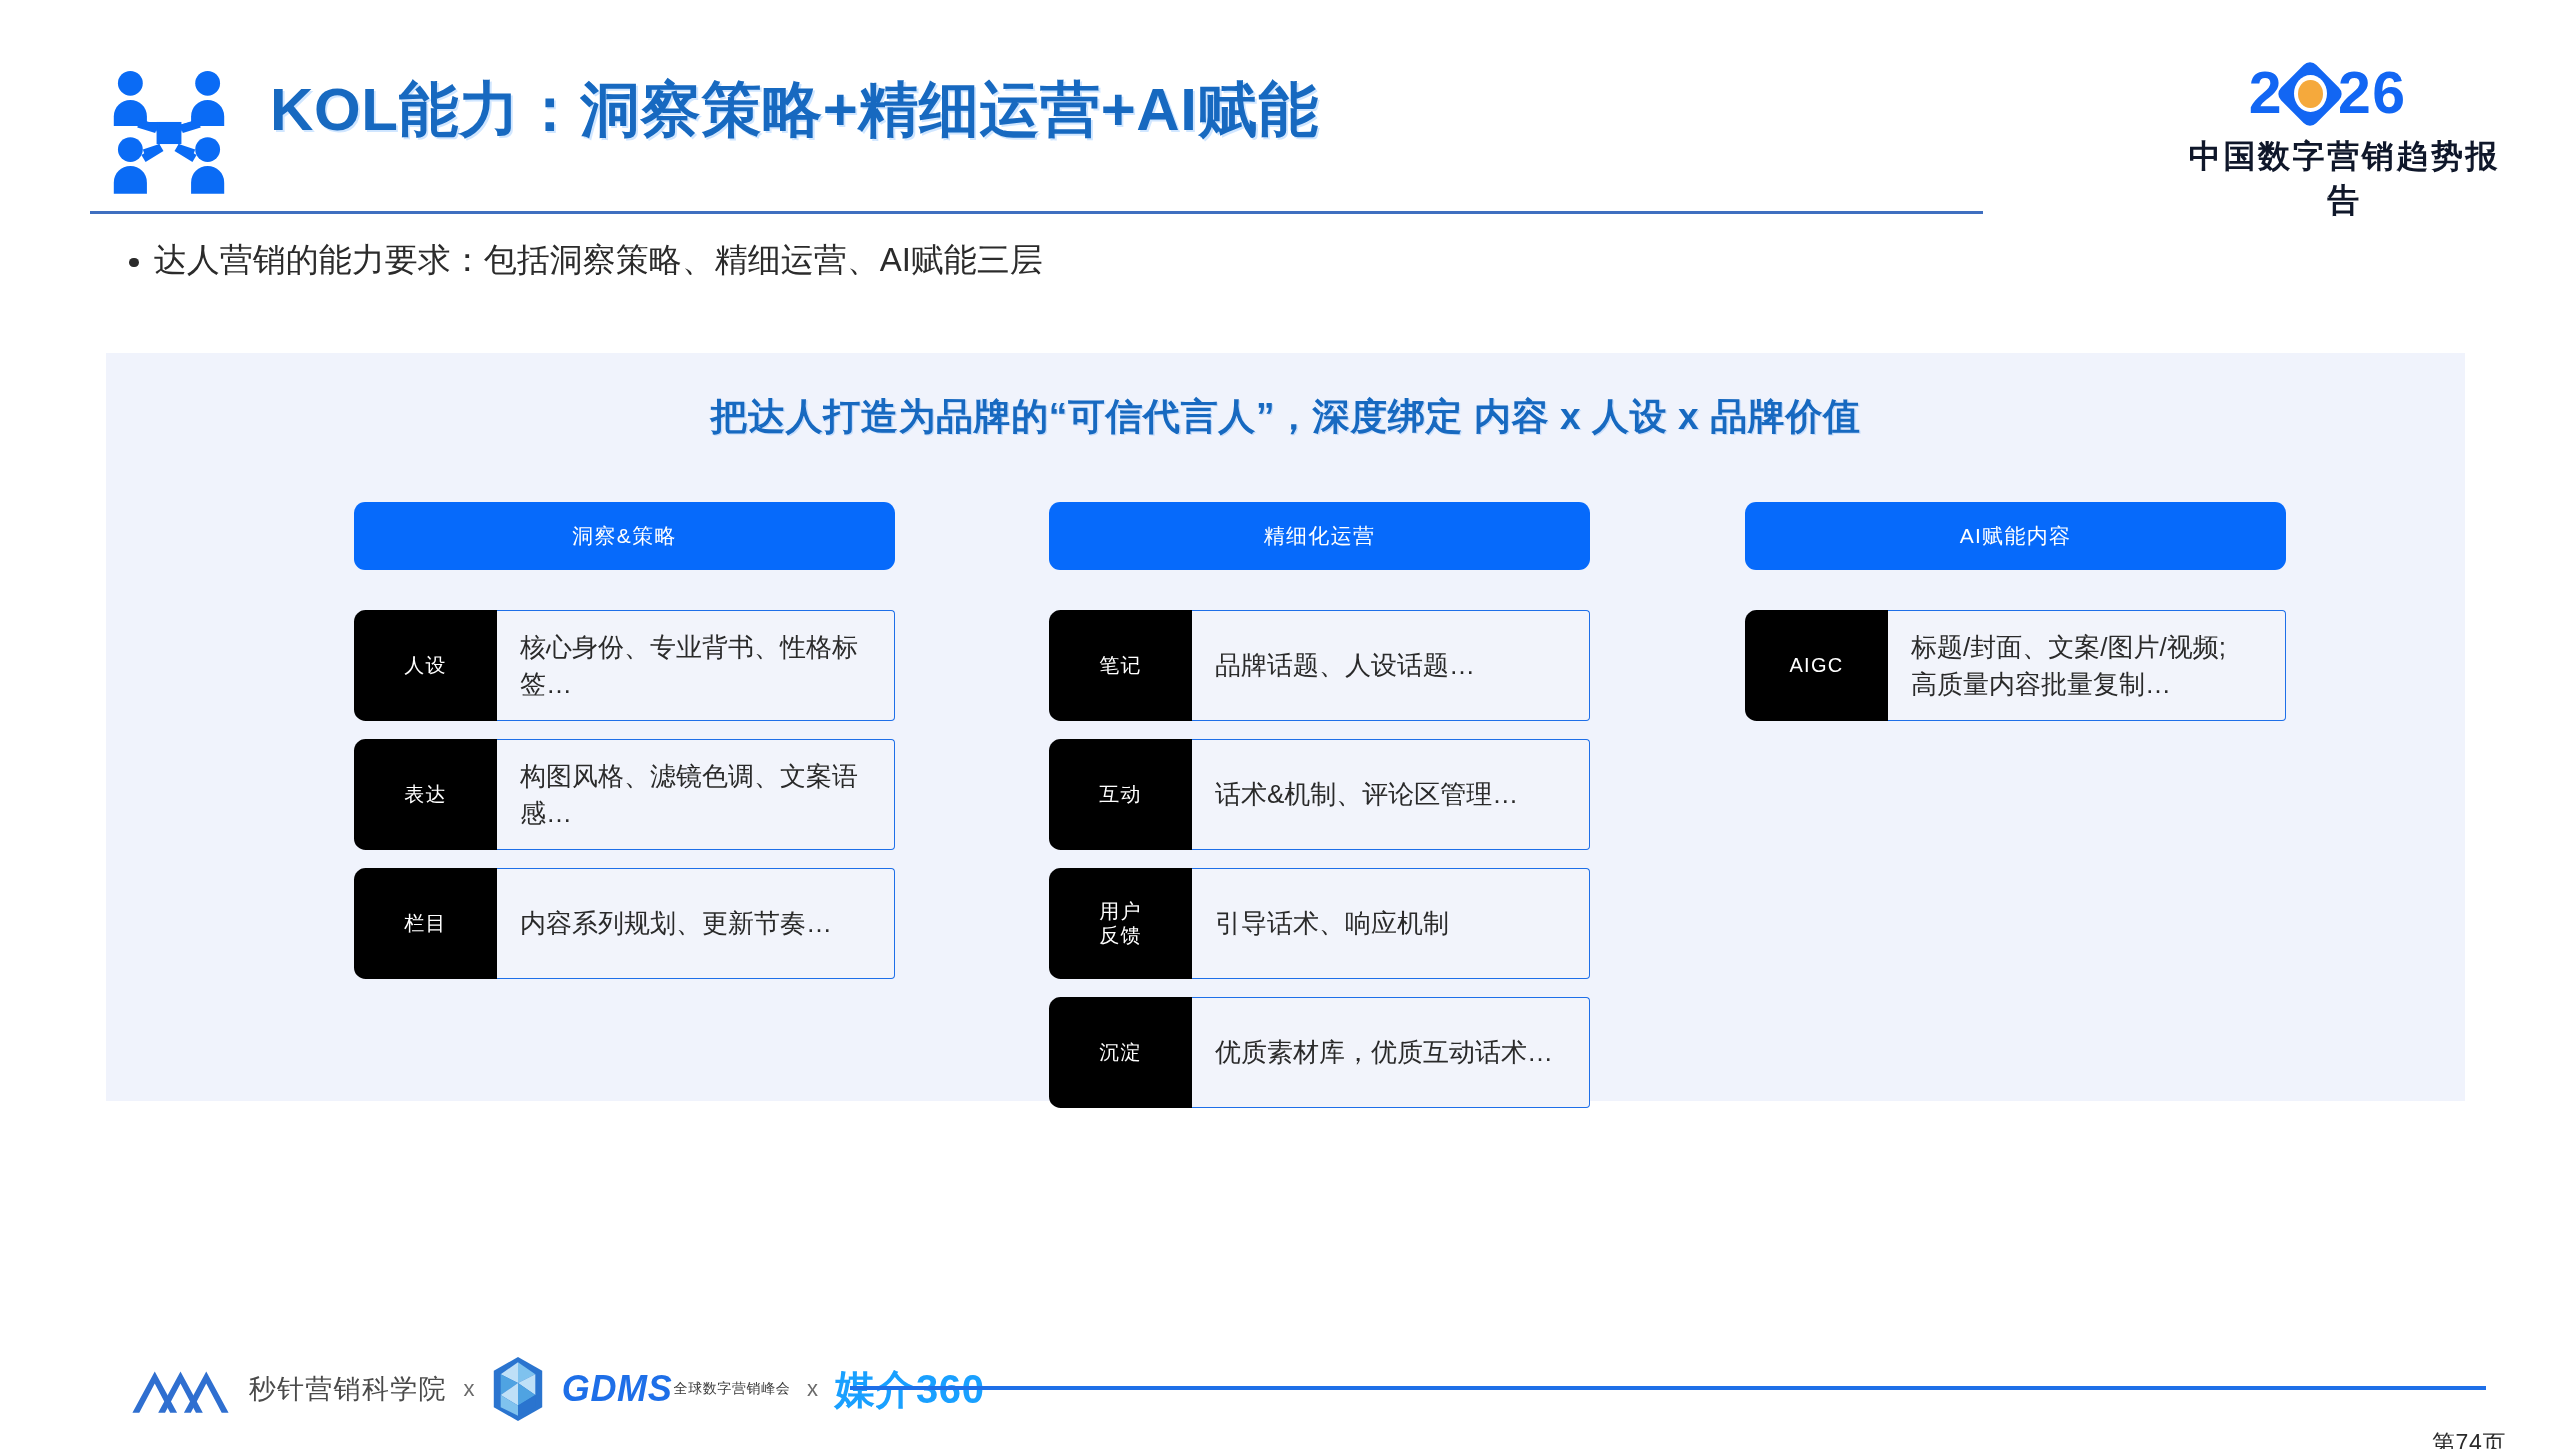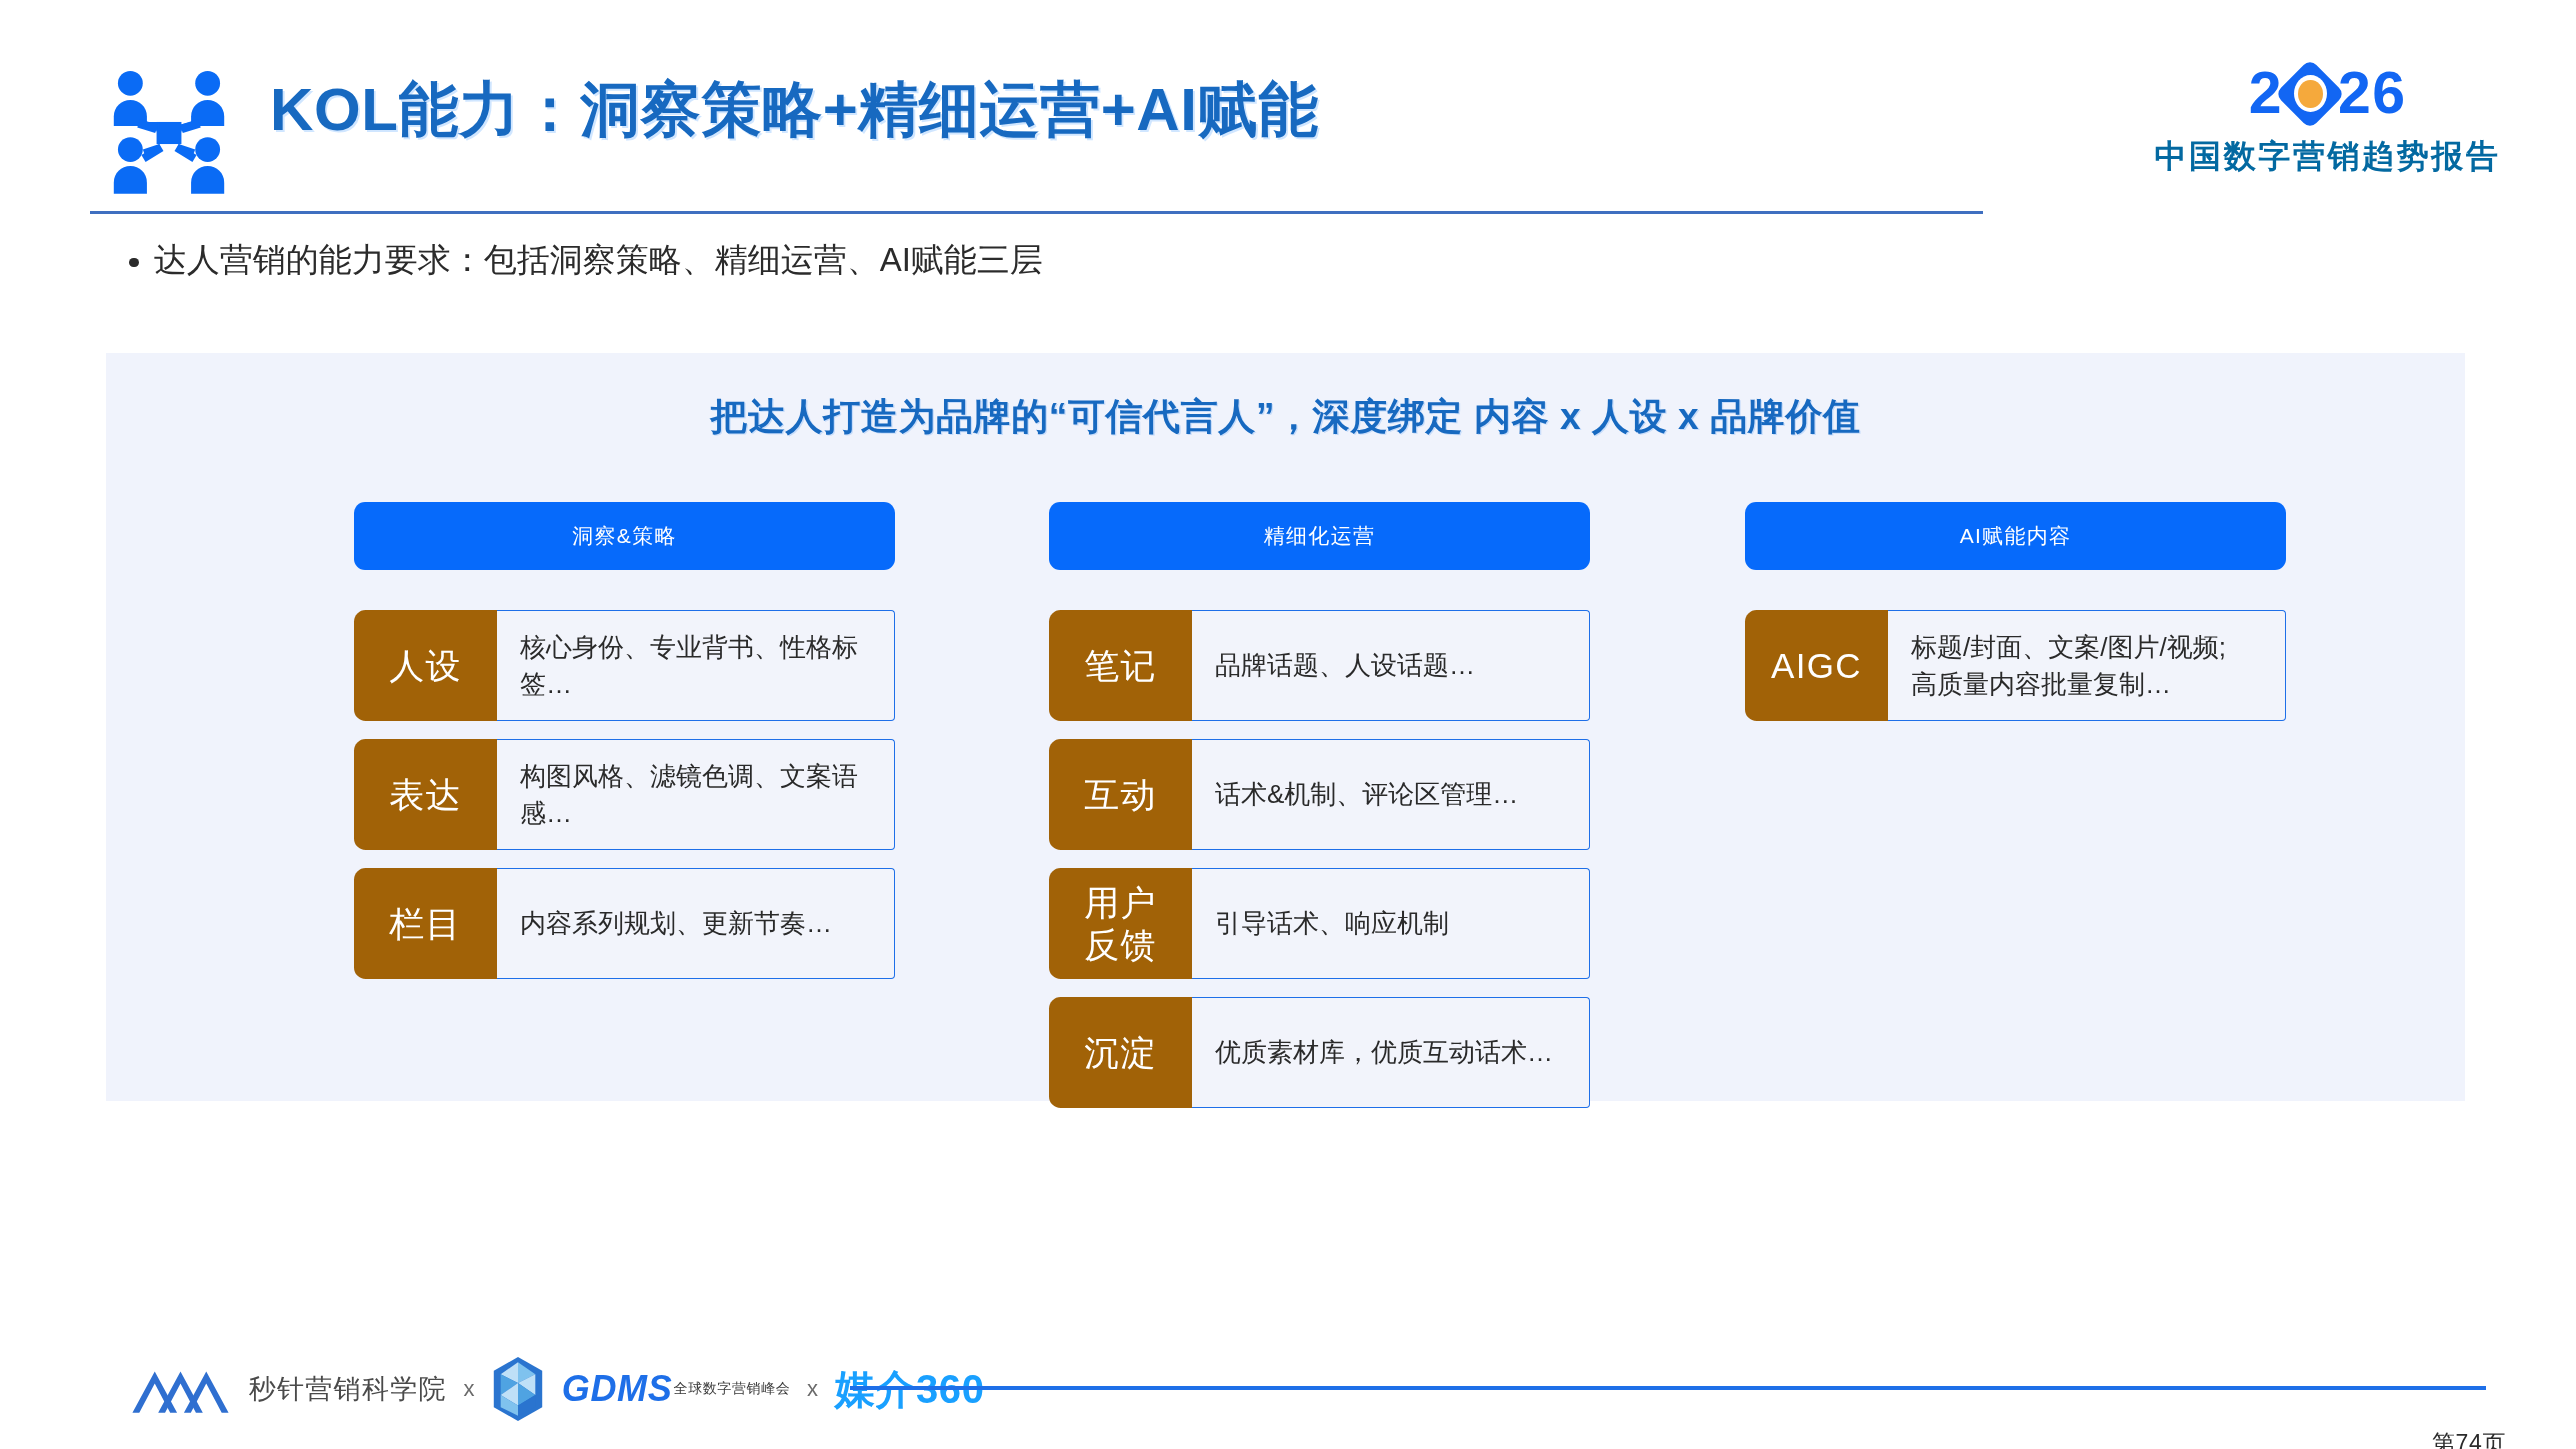--- a/index.html
+++ b/index.html
@@ -56,21 +56,21 @@
   .logo-o .ring {
     position:absolute; left: 8.4px; top: 6.4px; width: 33px; height: 37px;
     background: #ffffff; border-radius: 50%;
   }
   .logo-o .core {
     position:absolute; left: 13px; top: 11px; width: 24.5px; height: 28px;
     background: #F5A93C; border-radius: 50%;
   }
   #logo-subtitle {
     margin-top: 11.6px;
-    font-size: 32px; font-weight: 700; color: #0369a1; letter-spacing: 2.6px;
+    font-size: 32px; font-weight: 700; color: #0f172a; letter-spacing: 2.6px; margin-left: 34px;
   }
 
   
   #bullet-row {
     position: absolute; left: 129px; top: 237px;
     display: flex; align-items: flex-start; gap: 15px;
   }
   #bullet-dot {
     width: 9.7px; height: 9.7px; border-radius: 50%;
     background: #2B2B2B; margin-top: 20.6px; flex: 0 0 auto;
@@ -110,25 +110,25 @@
     font-weight: 500;
     letter-spacing: 1.3px;
   }
 
   .rows { margin-top: 40px; display: flex; flex-direction: column; gap: 18px; }
 
   .row { display: flex; align-items: stretch; min-height: 111px; }
 
   .row-label {
     flex: 0 0 143px;
-    background: #a16207;
+    background: #000000;
     border-radius: 11.6px 0 0 11.6px;
     display: flex; align-items: center; justify-content: center;
     color: #ffffff;
-    font-size: 35px;
+    font-size: 20px;
     font-weight: 500;
     letter-spacing: 1.3px;
     text-align: center;
     line-height: 1.18;
     padding: 3.9px 2.6px;
     box-sizing: border-box;
   }
 
   .row-desc {
     flex: 1 1 auto;

